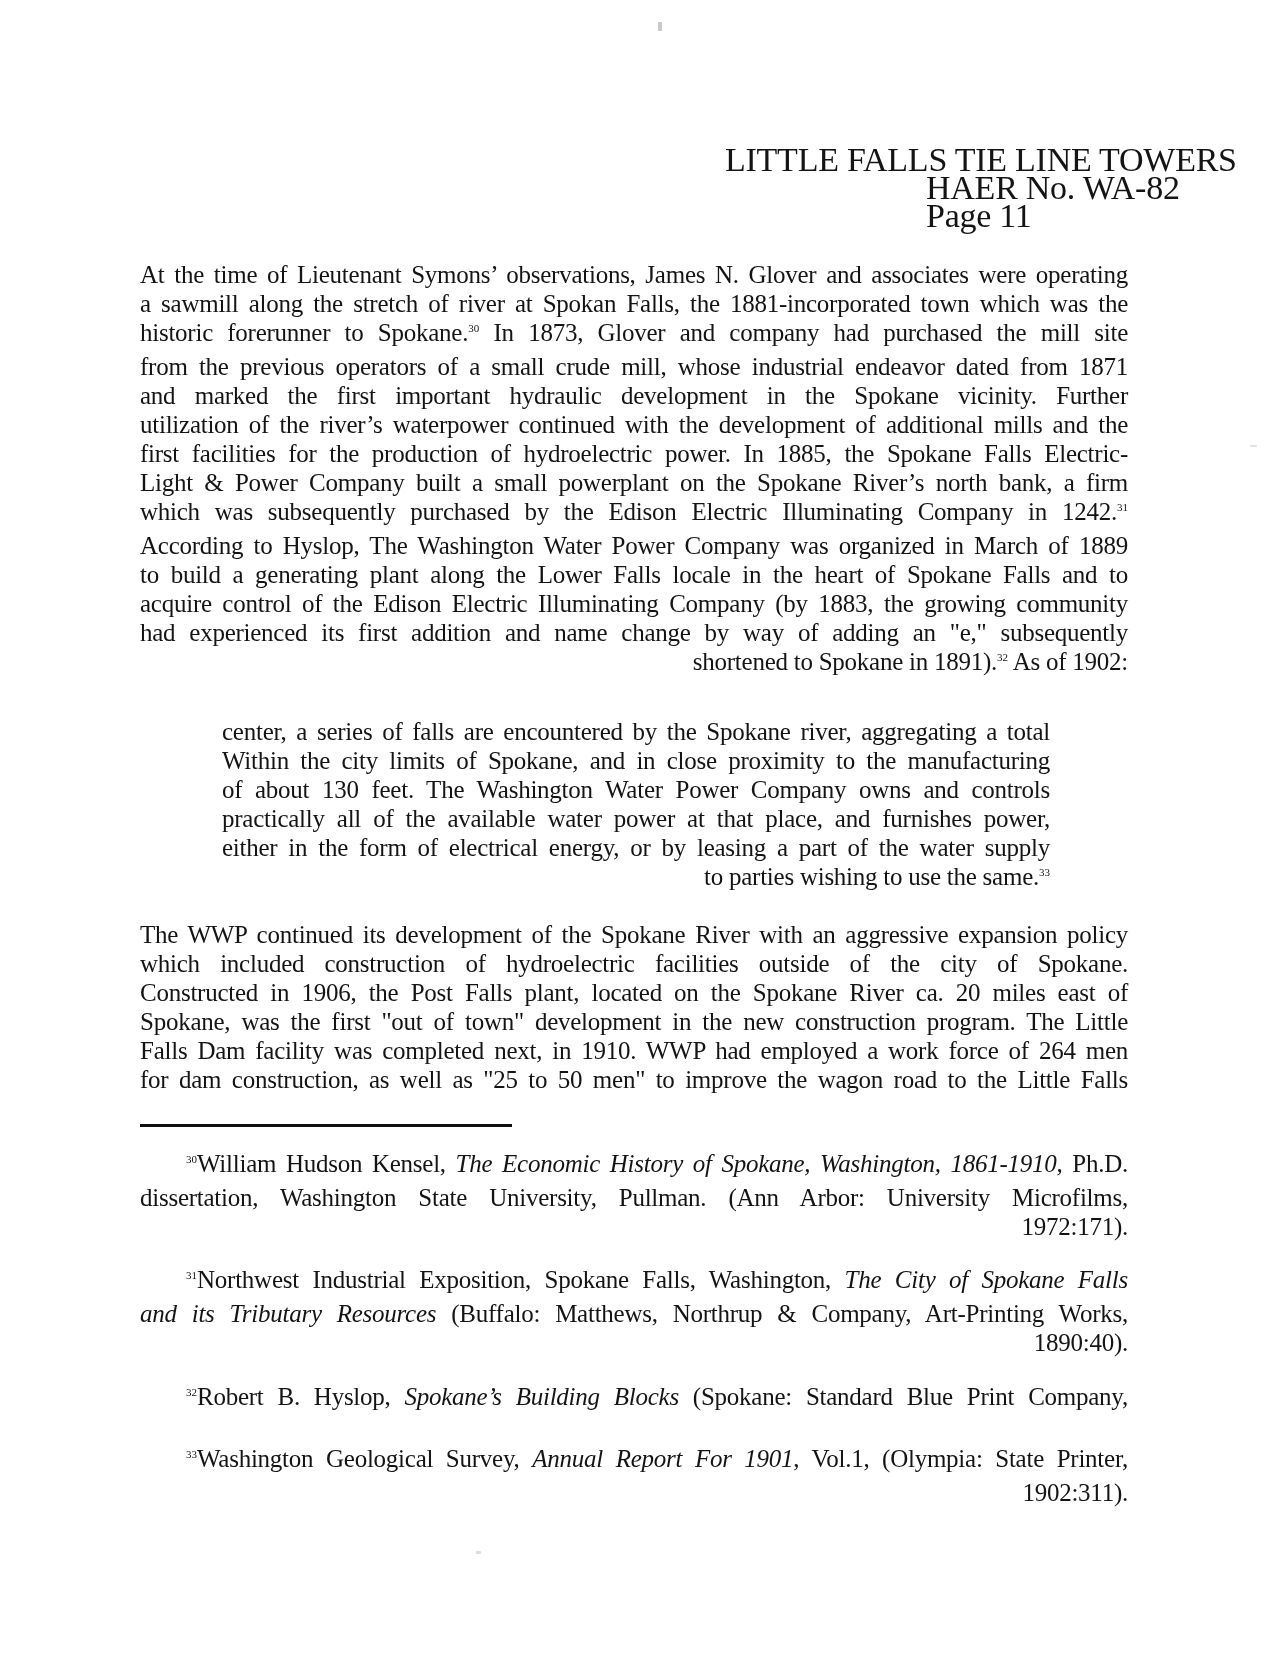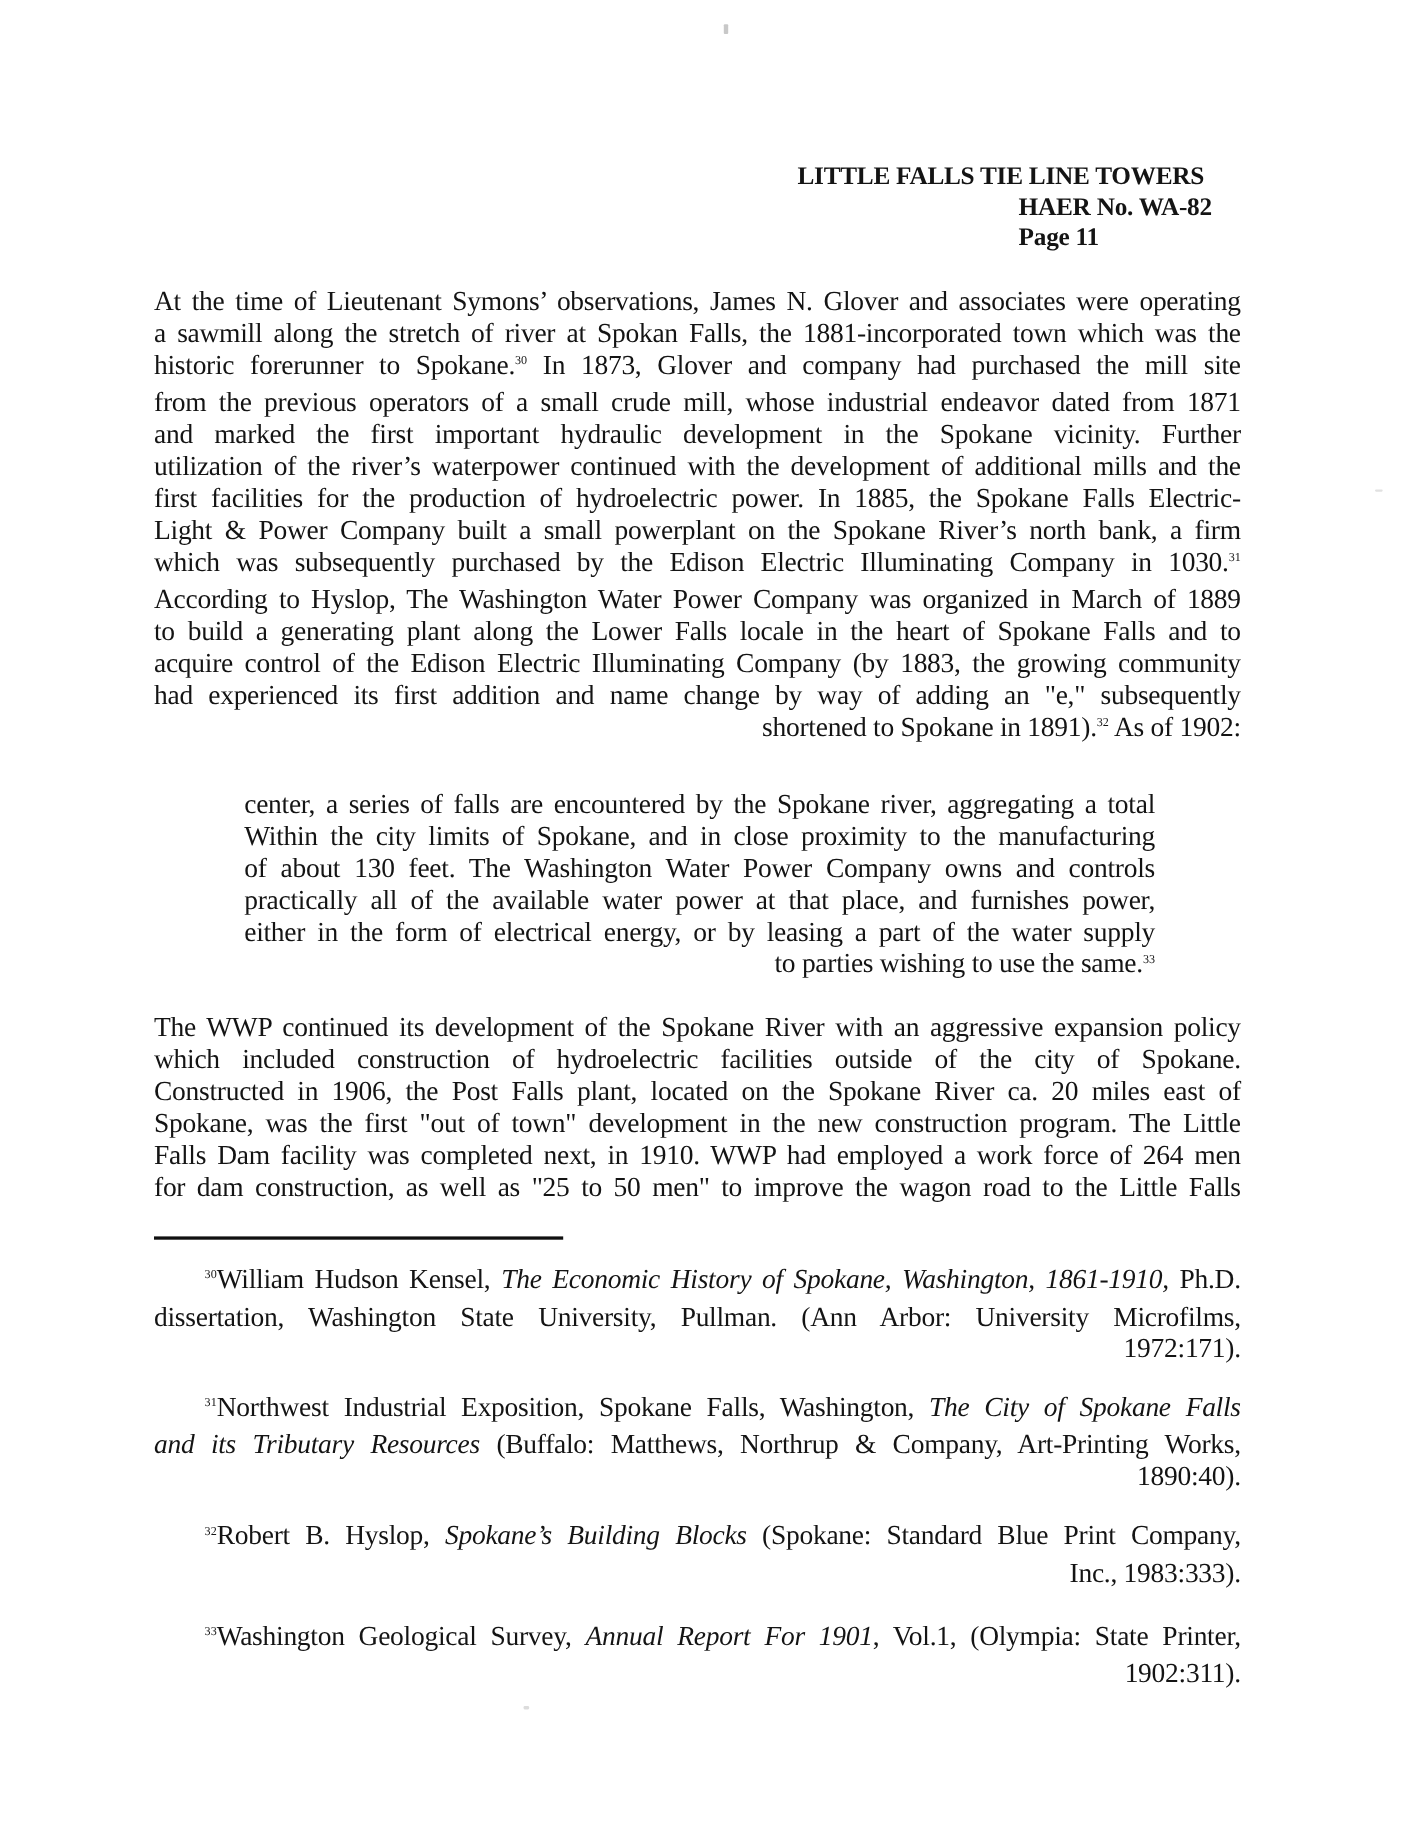--- a/index.html
+++ b/index.html
@@ -9,21 +9,21 @@
     margin:0 auto;
     background:#ffffff;
     color:#141414;
     font-family:"Liberation Serif","DejaVu Serif",serif;
     font-size:25px;
     line-height:29px;
     letter-spacing:-0.25px;
     overflow:hidden;
   }
   .content{padding:0 154px 0 140px;}
-  .header{margin-top:146px;font-size:23px;line-height:28px;font-weight:bold;}
+  .header{margin-top:146px;font-size:34px;line-height:28px;}
   .header .hline{white-space:nowrap;}
   .header .h1{margin-left:585px;}
   .header .h2,.header .h3{margin-left:786px;}
   .para{margin:0;}
   .p1{margin-top:30px;}
   .quote{margin-top:36px;margin-left:82px;margin-right:78px;}
   .p2{margin-top:24px;}
   .line{text-align:right;}
   .line.j{text-align:justify;text-align-last:justify;}
   .rule{margin-top:30px;width:372px;height:3px;background:#101010;}
@@ -58,21 +58,21 @@
 
     <div class="para p1">
         <div class="line j"><span>At the time of Lieutenant Symons’ observations, James N. Glover and associates were operating</span></div>
         <div class="line j"><span>a sawmill along the stretch of river at Spokan Falls, the 1881-incorporated town which was the</span></div>
         <div class="line j"><span>historic forerunner to Spokane.</span><span class="sup">30</span><span>  In 1873, Glover and company had purchased the mill site</span></div>
         <div class="line j"><span>from the previous operators of a small crude mill, whose industrial endeavor dated from 1871</span></div>
         <div class="line j"><span>and marked the first important hydraulic development in the Spokane vicinity.  Further</span></div>
         <div class="line j"><span>utilization of the river’s waterpower continued with the development of additional mills and the</span></div>
         <div class="line j"><span>first facilities for the production of hydroelectric power.  In 1885, the Spokane Falls Electric-</span></div>
         <div class="line j"><span>Light &amp; Power Company built a small powerplant on the Spokane River’s north bank, a firm</span></div>
-        <div class="line j"><span>which was subsequently purchased by the Edison Electric Illuminating Company in 1030.</span><span class="sup">31</span></div>
+        <div class="line j"><span>which was subsequently purchased by the Edison Electric Illuminating Company in 1242.</span><span class="sup">31</span></div>
         <div class="line j"><span>According to Hyslop, The Washington Water Power Company was organized in March of 1889</span></div>
         <div class="line j"><span>to build a generating plant along the Lower Falls locale in the heart of Spokane Falls and to</span></div>
         <div class="line j"><span>acquire control of the Edison Electric Illuminating Company (by 1883, the growing community</span></div>
         <div class="line j"><span>had experienced its first addition and name change by way of adding an "e," subsequently</span></div>
         <div class="line"><span>shortened to Spokane in 1891).</span><span class="sup">32</span><span>  As of 1902:</span></div>
       </div>
 
     <div class="para quote">
         <div class="line j"><span>center, a series of falls are encountered by the Spokane river, aggregating a total</span></div>
         <div class="line j"><span>Within the city limits of Spokane, and in close proximity to the manufacturing</span></div>
@@ -98,21 +98,20 @@
         <div class="line j"><span>dissertation, Washington State University, Pullman.  (Ann Arbor: University Microfilms,</span></div>
         <div class="line"><span>1972:171).</span></div>
       </div>
     <div class="fn fn31">
         <div class="line j"><span class="sup">31</span><span>Northwest Industrial Exposition, Spokane Falls, Washington, </span><span class="i">The City of Spokane Falls</span></div>
         <div class="line j"><span class="i">and its Tributary Resources </span><span>(Buffalo: Matthews, Northrup &amp; Company, Art-Printing Works,</span></div>
         <div class="line"><span>1890:40).</span></div>
       </div>
     <div class="fn fn32">
         <div class="line j"><span class="sup">32</span><span>Robert B. Hyslop, </span><span class="i">Spokane’s Building Blocks</span><span> (Spokane: Standard Blue Print Company,</span></div>
-        <div class="line"><span>Inc., 1983:333).</span></div>
       </div>
     <div class="fn fn33">
         <div class="line j"><span class="sup">33</span><span>Washington Geological Survey, </span><span class="i">Annual Report For 1901</span><span>, Vol.1, (Olympia: State Printer,</span></div>
         <div class="line"><span>1902:311).</span></div>
       </div>
 
   </div>
 </div>
 
 </body></html>

